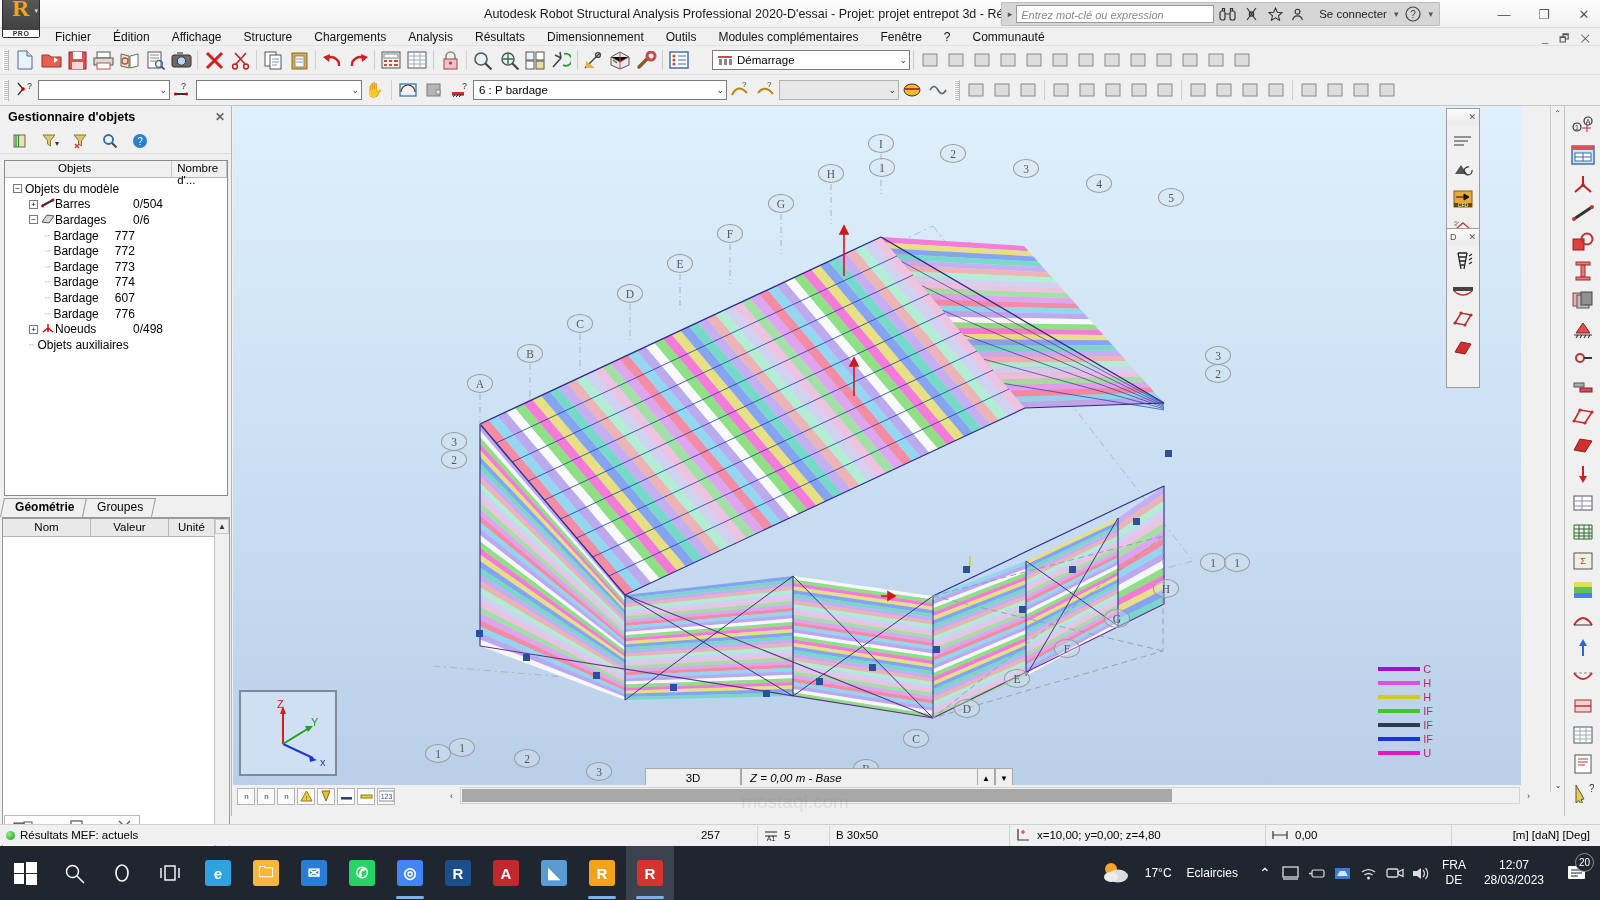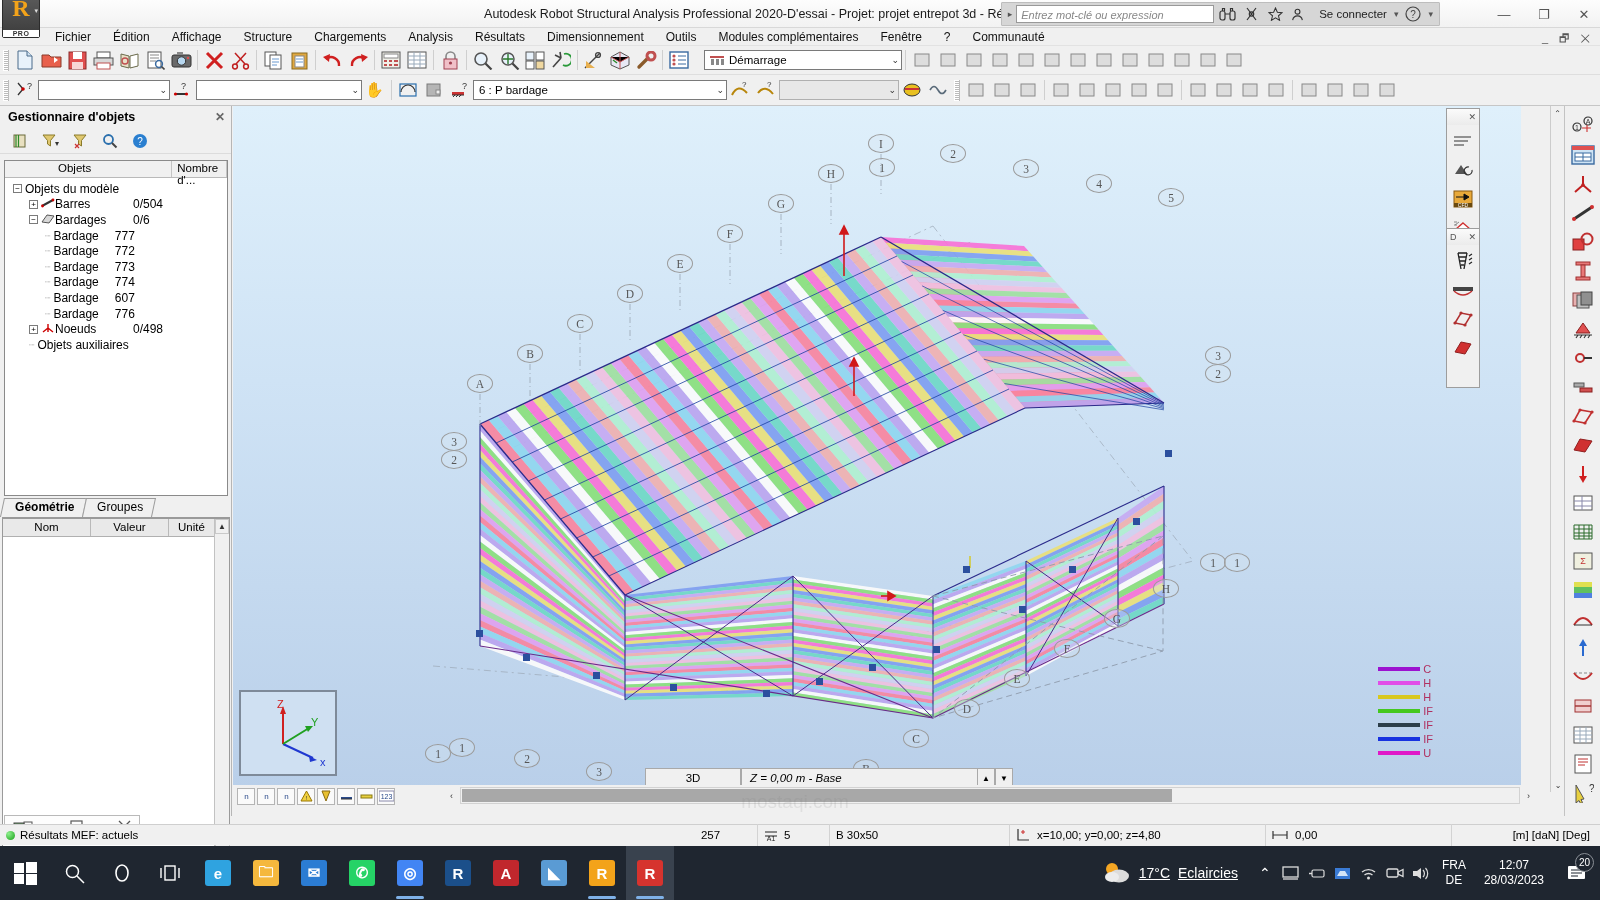--- a/index.html
+++ b/index.html
@@ -219,21 +219,21 @@
   
   .taskbar { position:absolute; left:0; top:846px; width:1600px; height:54px;
      background:#1f2630; display:flex; align-items:center; }
   .tb-start { width:50px; height:54px; display:flex; align-items:center; justify-content:center; }
   .tb-item { width:48px; height:54px; display:flex; align-items:center; justify-content:center;
      position:relative; }
   .tb-item.active { background:#39424e; }
   .tb-item .underline { position:absolute; bottom:1px; left:10px; width:28px; height:3px;
      background:#7fb1e8; border-radius:2px; }
   .tray { margin-left:auto; display:flex; align-items:center; height:54px; color:#fff; }
-  .tray .wthr { display:flex; align-items:center; gap:8px; font-size:14px; padding-right:14px;text-decoration:underline; }
+  .tray .wthr { display:flex; align-items:center; gap:15px; font-size:12px; padding-right:14px; }
   .tray .ticon { width:26px; display:flex; align-items:center; justify-content:center; font-size:14px; }
   .tray .kbd { text-align:center; font-size:12px; line-height:15px; padding:0 8px; }
   .tray .clock { text-align:center; font-size:12px; line-height:15px; padding:0 10px; }
   .tray .notif { width:46px; display:flex; align-items:center; justify-content:center; position:relative; }
   .badge { position:absolute; right:6px; bottom:10px; width:19px; height:19px; border-radius:50%;
      background:#1f2630; border:1px solid #8a8f96; color:#fff; font-size:10px;
      display:flex; align-items:center; justify-content:center; }
 </style>
 </head>
 <body>
@@ -494,21 +494,21 @@
         <svg width="20" height="18" viewBox="0 0 20 18">
           <rect x="1" y="1" width="18" height="16" fill="#fff" stroke="#3a6aa0" stroke-width="1.4"></rect>
           <g fill="#c05050">
             <circle cx="5" cy="5" r="1.6"></circle>
             <circle cx="5" cy="9" r="1.6"></circle>
             <circle cx="5" cy="13" r="1.6"></circle>
           </g>
           <path d="M9 5h8M9 9h8M9 13h8" stroke="#3a6aa0"></path>
         </svg>
       </div>
-      <div class="combo" style="width: 198px; margin-left: 12px;">
+      <div class="combo" style="width: 198px; margin-left: 20px;">
         <span class="cv" style="display:flex;align-items:center;gap:5px;">
           <svg width="14" height="11" viewBox="0 0 14 11">
             <rect x="0" y="1" width="14" height="2" fill="#c05050"></rect>
             <rect x="1" y="4" width="3" height="6" fill="#888"></rect>
             <rect x="6" y="4" width="3" height="6" fill="#888"></rect>
             <rect x="11" y="4" width="3" height="6" fill="#888"></rect>
           </svg>
           <span>Démarrage</span>
         </span>
         <span class="carr">⌄</span>

